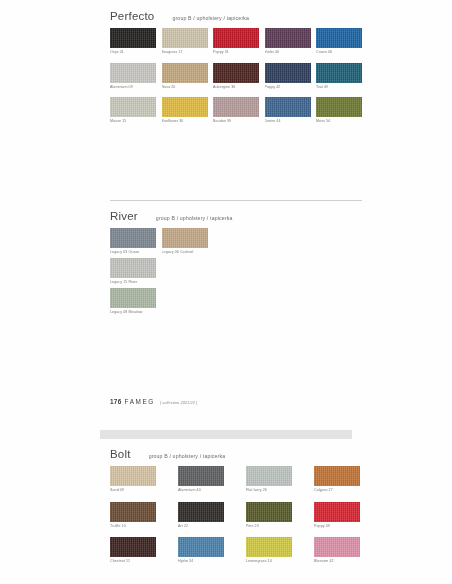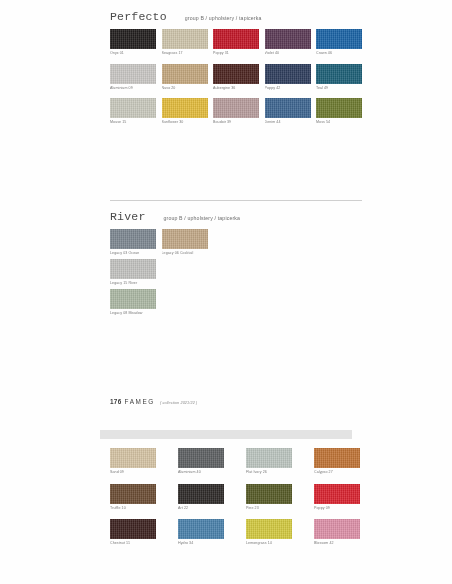--- a/index.html
+++ b/index.html
@@ -37,21 +37,21 @@
     margin-bottom: 9px;
   }
 
   .section-head {
     display: flex;
     align-items: baseline;
     white-space: nowrap;
     margin-bottom: 6px;
   }
   .section-title {
-    font-family: Liberation Mono, monospace;
+    font-family: Liberation Sans, sans-serif;
     font-size: 11.5px;
     color: #4a4a4a;
     letter-spacing: 0.2px;
     margin-right: 18px;
   }
   .section-sub {
     font-size: 5.2px;
     color: #6e6e6e;
     letter-spacing: 0.15px;
   }
@@ -253,20 +253,24 @@
 
   <div class="footer">
     <span class="footer-page">176</span>
     <span class="footer-brand">FAMEG</span>
     <span class="footer-note">( collection 2021/22 )</span>
   </div>
 
   <div class="gray-band"></div>
 
   <div class="section" id="sec-bolt" style="top:448px;">
+    <div class="section-head">
+      <span class="section-title">Bolt</span>
+      <span class="section-sub">group B / upholstery / tapicerka</span>
+    </div>
     <div class="bolt-grid" id="grid-bolt">
         <div class="swatch">
           <div class="swatch-chip" style="background: rgb(213, 195, 164);"></div>
           <div class="swatch-label">Sand 09</div>
         </div>
         <div class="swatch">
           <div class="swatch-chip" style="background: rgb(93, 96, 98);"></div>
           <div class="swatch-label">Aluminium 40</div>
         </div>
         <div class="swatch">

